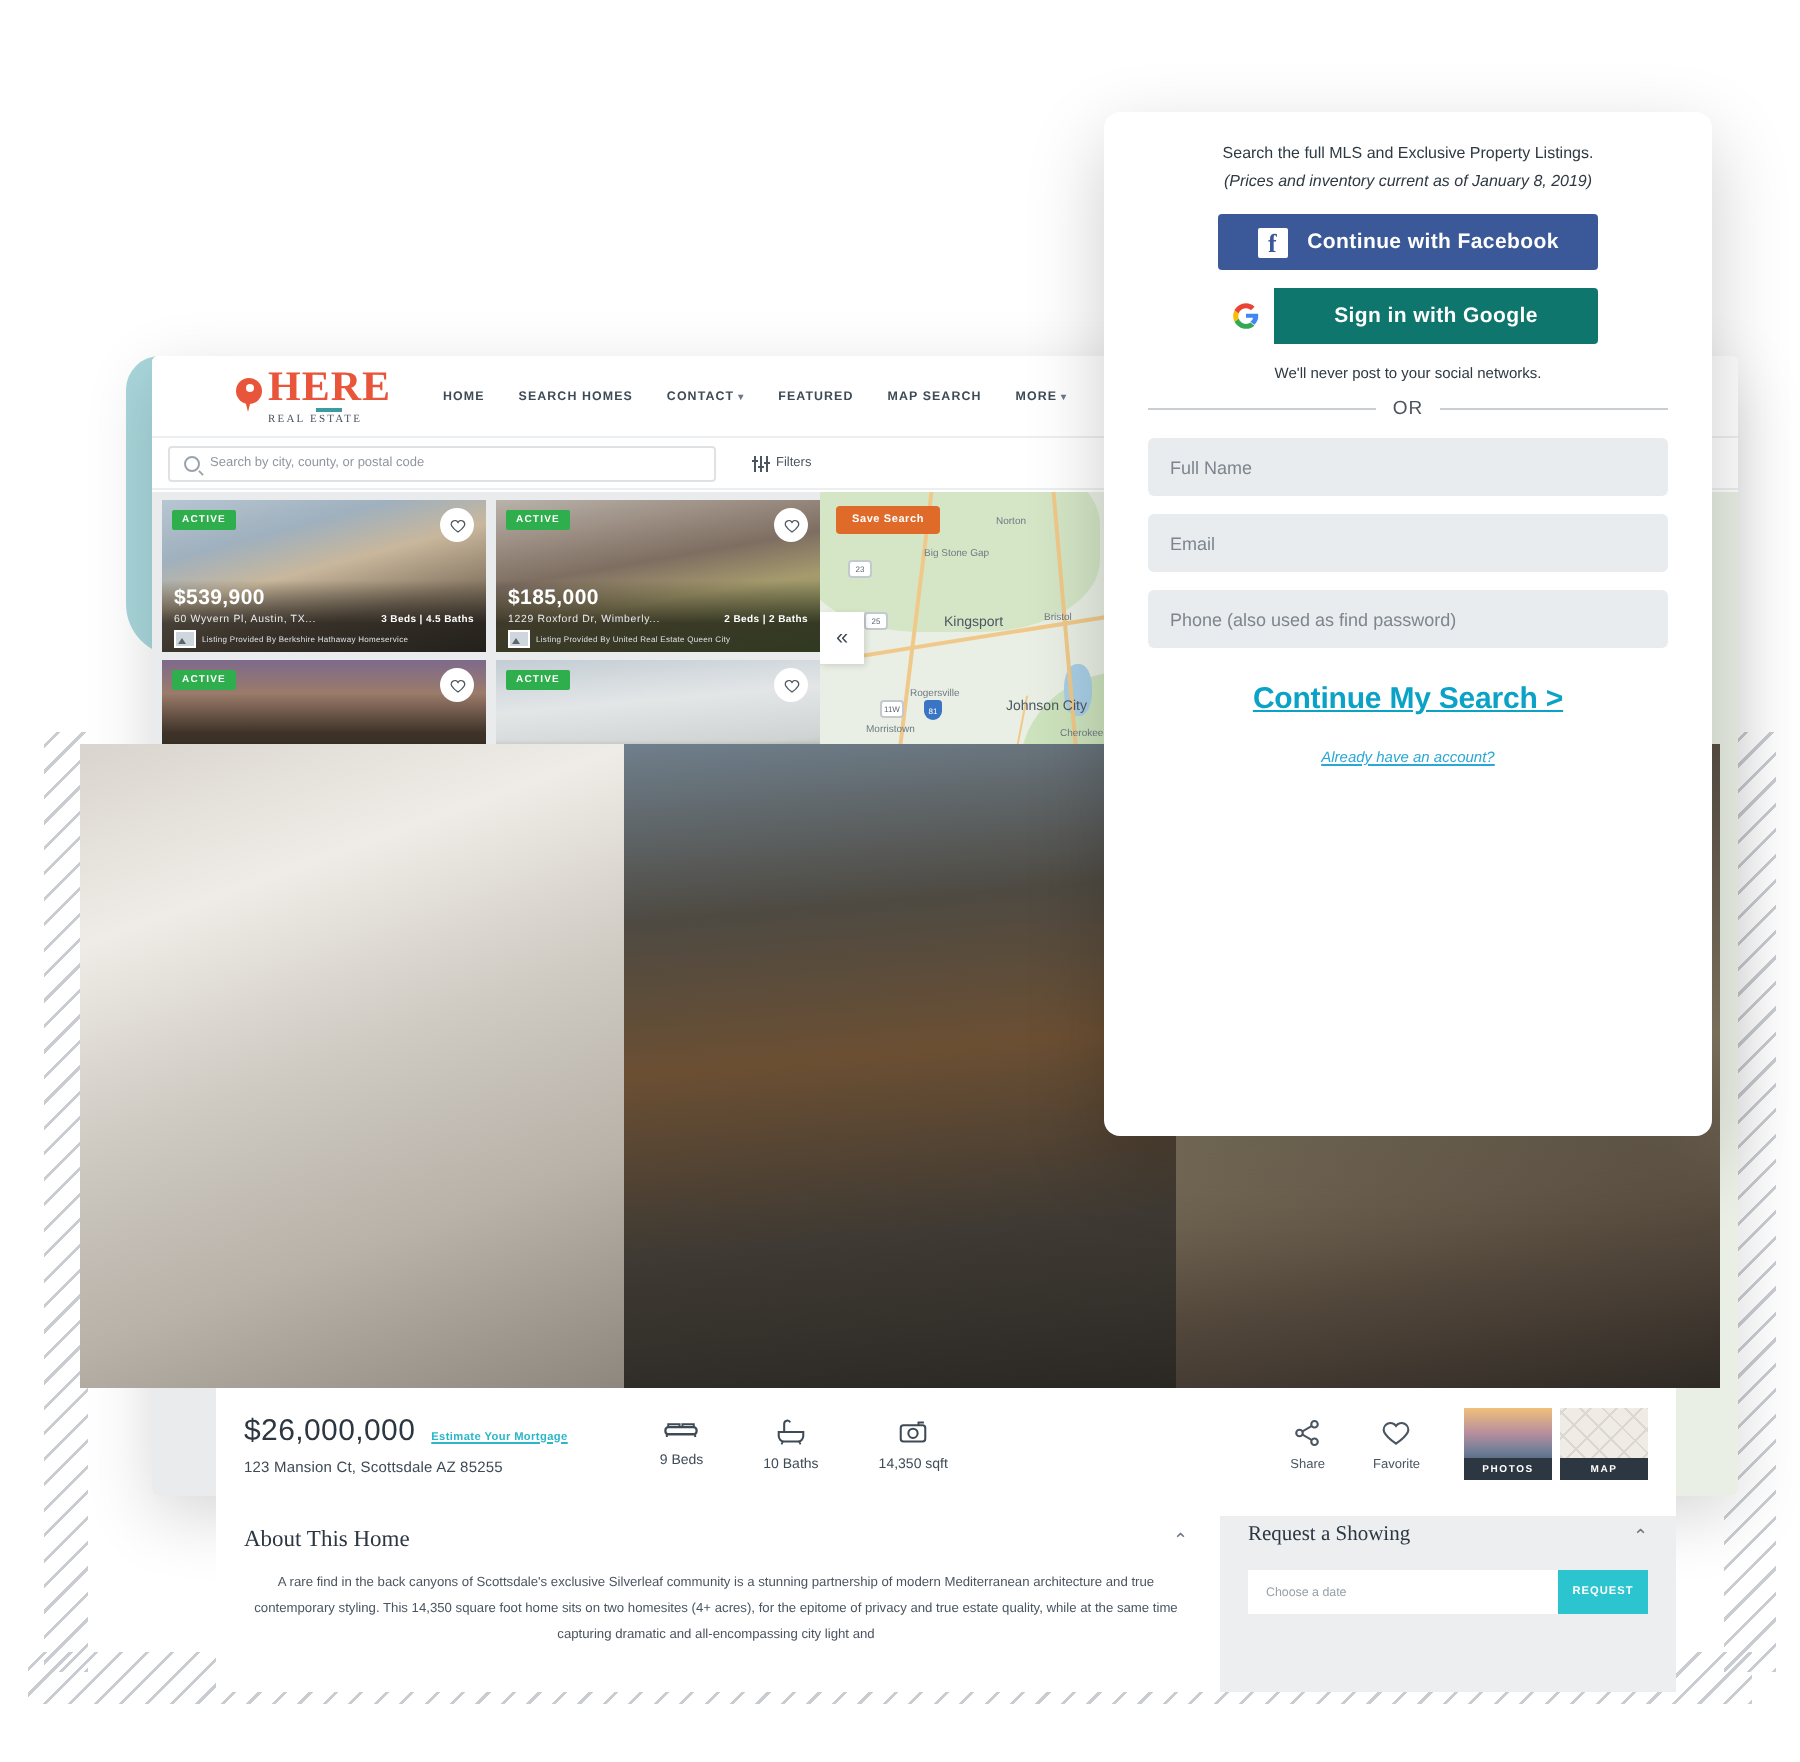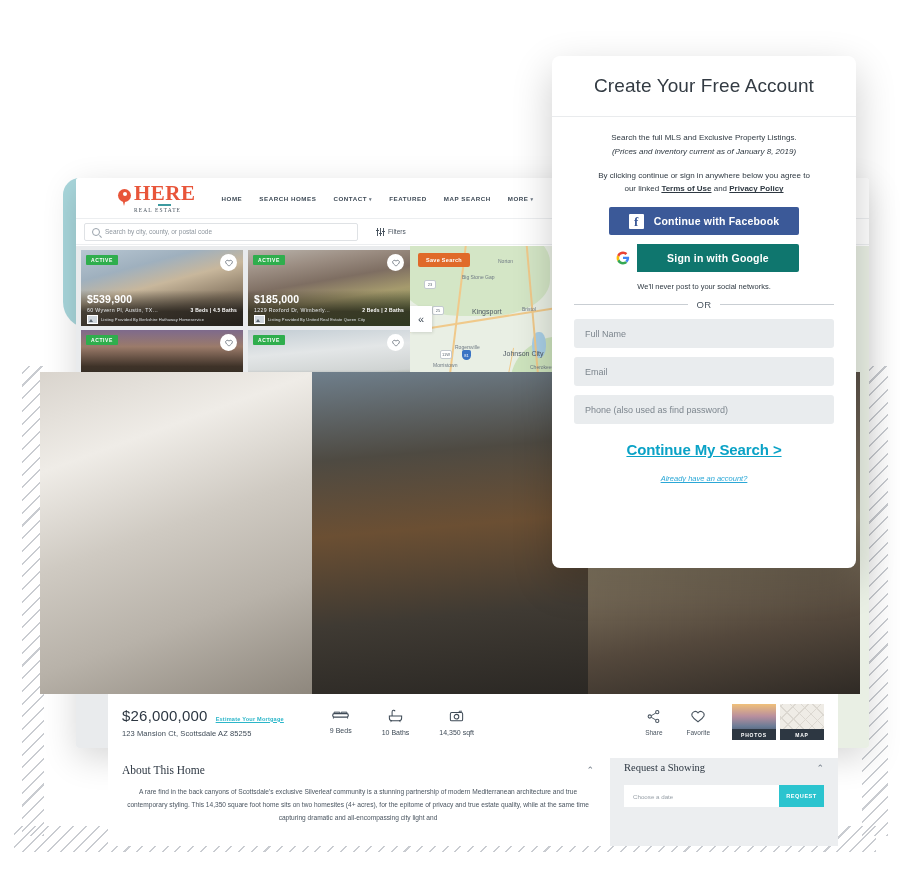--- a/index.html
+++ b/index.html
@@ -445,30 +445,23 @@
         <span class="chev">⌃</span>
       </div>
       <div class="date-row">
         <div class="date-input">Choose a date</div>
         <div class="req-btn">REQUEST</div>
       </div>
     </div>
   </div>
 
   <div class="modal">
-    <div class="modal-head">
-      <div class="modal-title">Create Your Free Account</div>
-    </div>
     <div class="modal-body">
       <div class="m-l1">Search the full MLS and Exclusive Property Listings.</div>
       <div class="m-l2">(Prices and inventory current as of January 8, 2019)</div>
-      <div class="m-l3">
-        <span>By clicking continue or sign in anywhere below you agree to</span><br>
-        <span>our linked </span><a href="#">Terms of Use</a><span> and </span><a href="#">Privacy Policy</a>
-      </div>
 
       <div class="fb-btn">
         <span class="fb-ico">f</span>
         <span class="fb-txt">Continue with Facebook</span>
       </div>
 
       <div class="gg-btn">
         <span class="gg-ico">
           <svg width="14" height="14" viewBox="0 0 48 48">
               <path fill="#4285F4" d="M45 24c0-1.6-.1-2.7-.4-3.9H24v7.1h12c-.2 1.9-1.5 4.7-4.4 6.6l6.7 5.2C42.2 35.5 45 30.3 45 24z"></path>

